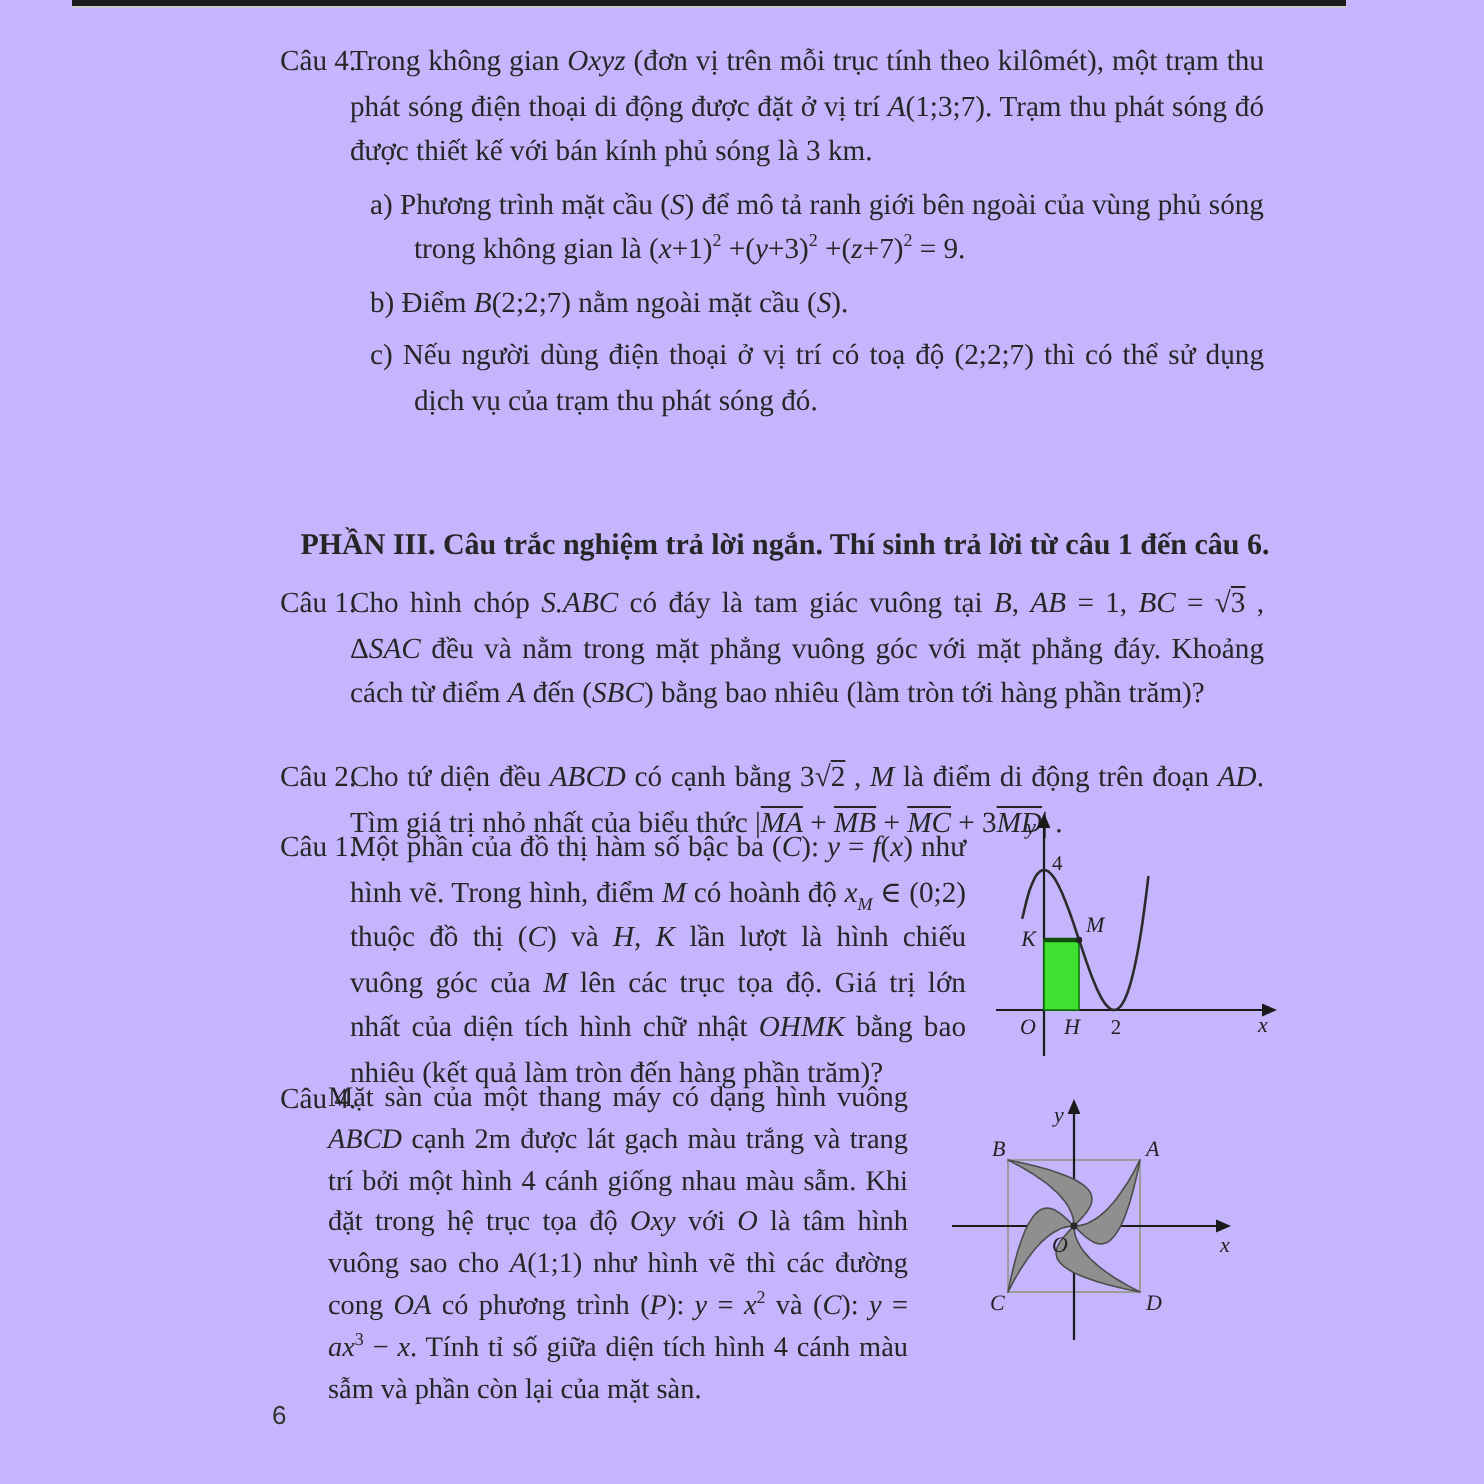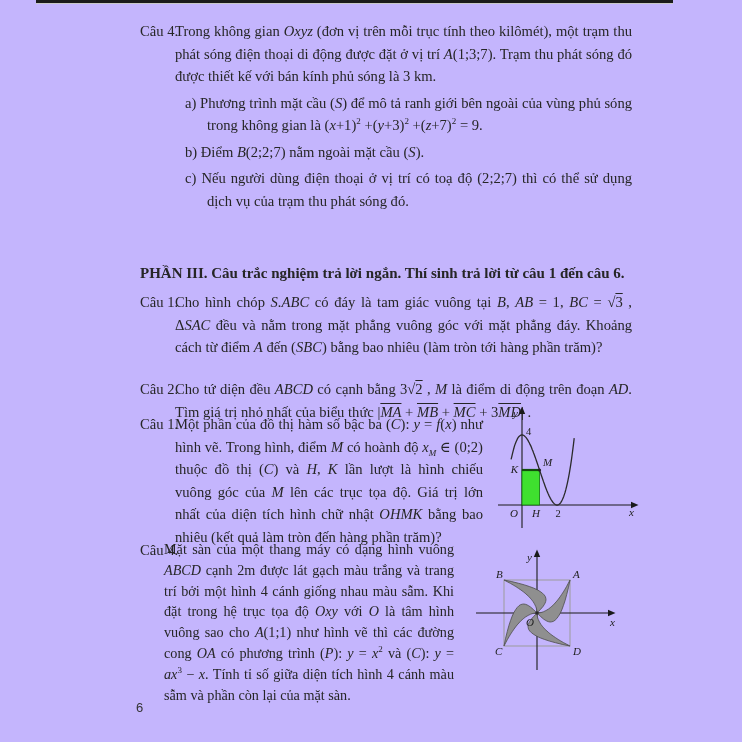--- a/index.html
+++ b/index.html
@@ -4,21 +4,21 @@
 <style>
   * { margin:0; padding:0; box-sizing:border-box; }
   html,body { width:742px; height:742px; }
   body { background:#ffffff; font-family:"Liberation Serif","DejaVu Serif",serif; color:#262626; position:relative; overflow:hidden; }
   .page { position:absolute; inset:0; background:#c4b5fd; }
   .top-rule { position:absolute; left:36px; top:0; width:637px; height:4px; background:#1b1b1b; border-bottom:1px solid #c9c9c9; }
   .q { position:absolute; left:140px; width:492px; font-size:14.6px; line-height:22.5px; }
   .qlabel { position:absolute; left:0; top:0; white-space:nowrap; }
   .qbody { margin-left:35px; text-align:justify; }
   .sub { margin-left:45px; padding-left:22px; text-indent:-22px; text-align:justify; margin-top:4px; }
-  .heading { position:absolute; left:140px; width:505px; font-size:15px; line-height:22px; font-weight:bold; }
+  .heading { position:absolute; left:140px; width:505px; font-size:15px; line-height:22px; font-weight:bold;text-align:center; }
   .narrow { width:308px; }
   .q4f .qbody { width:290px; font-size:14.2px; line-height:20.8px;margin-left:24px; }
   sup { font-size:9px; line-height:0; }
   sub { font-size:9px; line-height:0; }
   .ov { text-decoration:overline; }
   i { font-style:italic; }
   figure { position:absolute; }
   .pagenum { position:absolute; left:136px; top:700px; font-size:13px; color:#333; font-family:"Liberation Sans",sans-serif; }
   svg text { font-family:"Liberation Serif","DejaVu Serif",serif; }
   .flbl { font-style:italic; font-size:11px; fill:#222; }

